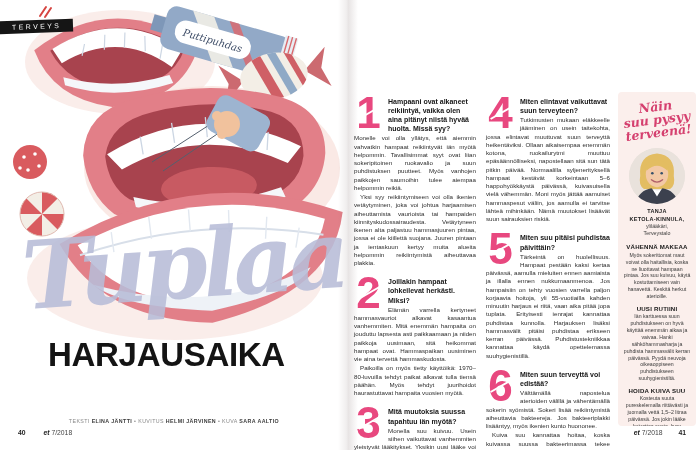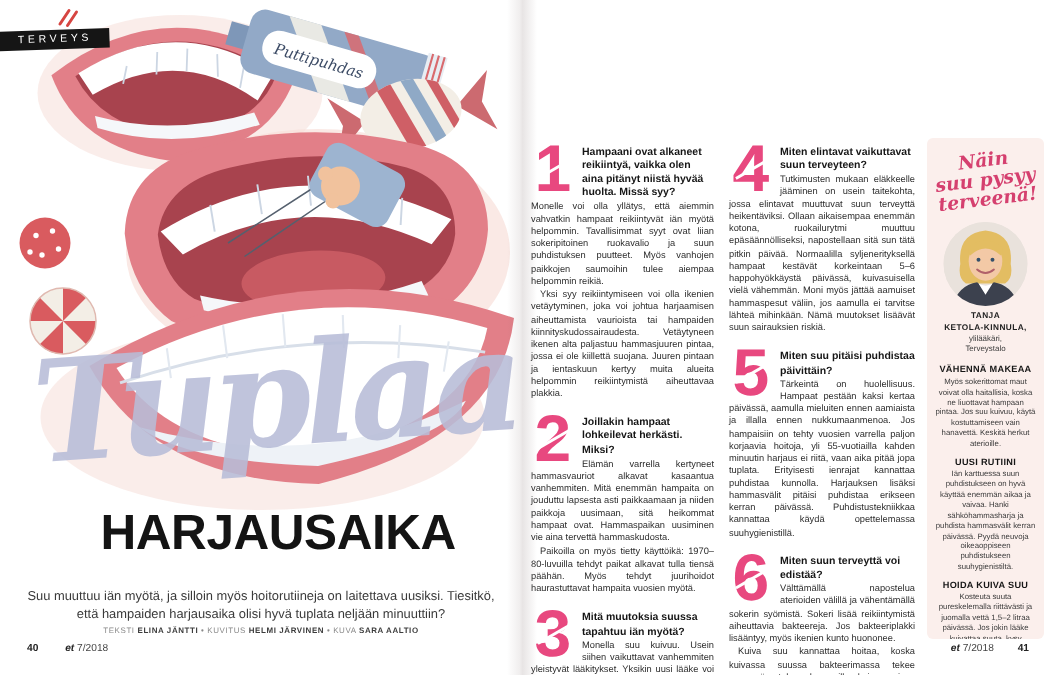--- a/index.html
+++ b/index.html
@@ -8,21 +8,21 @@
   .gutter{position:absolute;left:338px;top:0;width:20px;height:100%;pointer-events:none;
           background:linear-gradient(90deg,rgba(0,0,0,0) 0%,rgba(110,90,90,.10) 42%,rgba(110,90,90,.16) 52%,rgba(0,0,0,0) 100%);}
   
   .illus{position:absolute;left:0;top:0;}
   .terveys-tag{position:absolute;left:-6px;top:20px;background:#151515;color:#fff;
                font-size:7px;letter-spacing:2.4px;padding:3px 12px 3px 18px;transform:rotate(-2deg);}
   .title-script{position:absolute;left:22px;top:218px;font-family:"DejaVu Serif",serif;
                 font-style:italic;font-weight:bold;font-size:94px;line-height:1;
                 color:#b8bdd8;opacity:.88;letter-spacing:-5px;transform:rotate(-4deg);}
   .title-main{position:absolute;left:48px;top:336px;font-size:33px;font-weight:900;
-              letter-spacing:-.3px;color:#141414;margin-left:19px;}
+              letter-spacing:-.3px;color:#141414;}
   .intro{position:absolute;left:14px;top:391px;width:320px;text-align:center;
          font-size:8.6px;line-height:1.4;color:#3a3a3a;}
   .byline{position:absolute;left:14px;top:418px;width:320px;text-align:center;
           font-size:5.3px;letter-spacing:.4px;color:#888;}
   .byline b{color:#3c3c3c;}
   .footer{position:absolute;top:429px;font-size:6.8px;color:#444;}
   .footer .pg{font-weight:bold;color:#222;}
   .footer .brand{font-weight:bold;font-style:italic;color:#222;}
   .footer-left{left:18px;}
   .footer-left .pg{margin-right:16px;}
@@ -144,21 +144,20 @@
     <g>
       <path d="M40,16 L46,7 M45,17 L51,8" stroke="#d64541" stroke-width="2" fill="none" stroke-linecap="round"></path>
     </g>
   </svg>
 
   <div class="terveys-tag">TERVEYS</div>
 
   <div class="title-script">Tuplaa</div>
   <div class="title-main">HARJAUSAIKA</div>
 
-  <div class="intro">Suu muuttuu iän myötä, ja silloin myös hoitorutiineja on laitettava uusiksi. Tiesitkö, että hampaiden harjausaika olisi hyvä tuplata neljään minuuttiin?</div>
 
   <div class="byline">
     <span>TEKSTI</span>
     <b>ELINA JÄNTTI</b>
     <span>•</span>
     <span>KUVITUS</span>
     <b>HELMI JÄRVINEN</b>
     <span>•</span>
     <span>KUVA</span>
     <b>SARA AALTIO</b>

